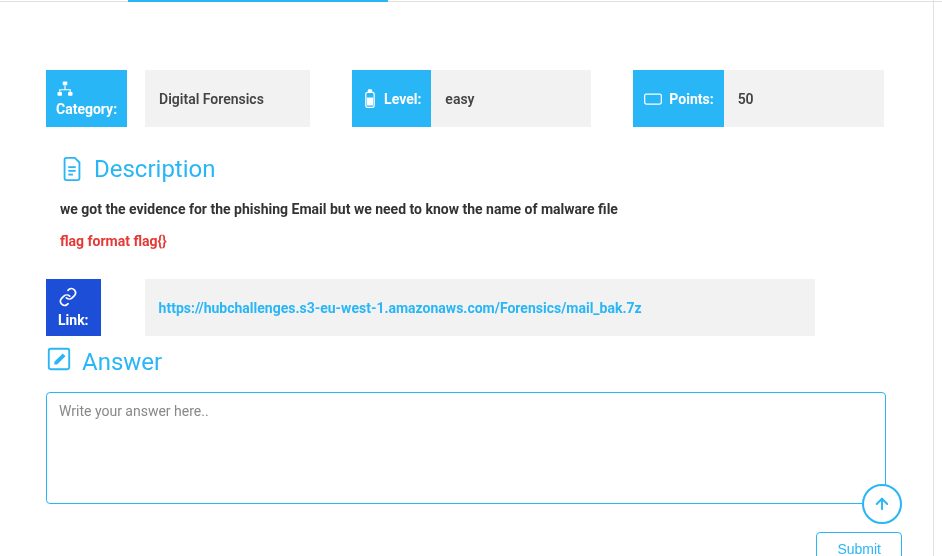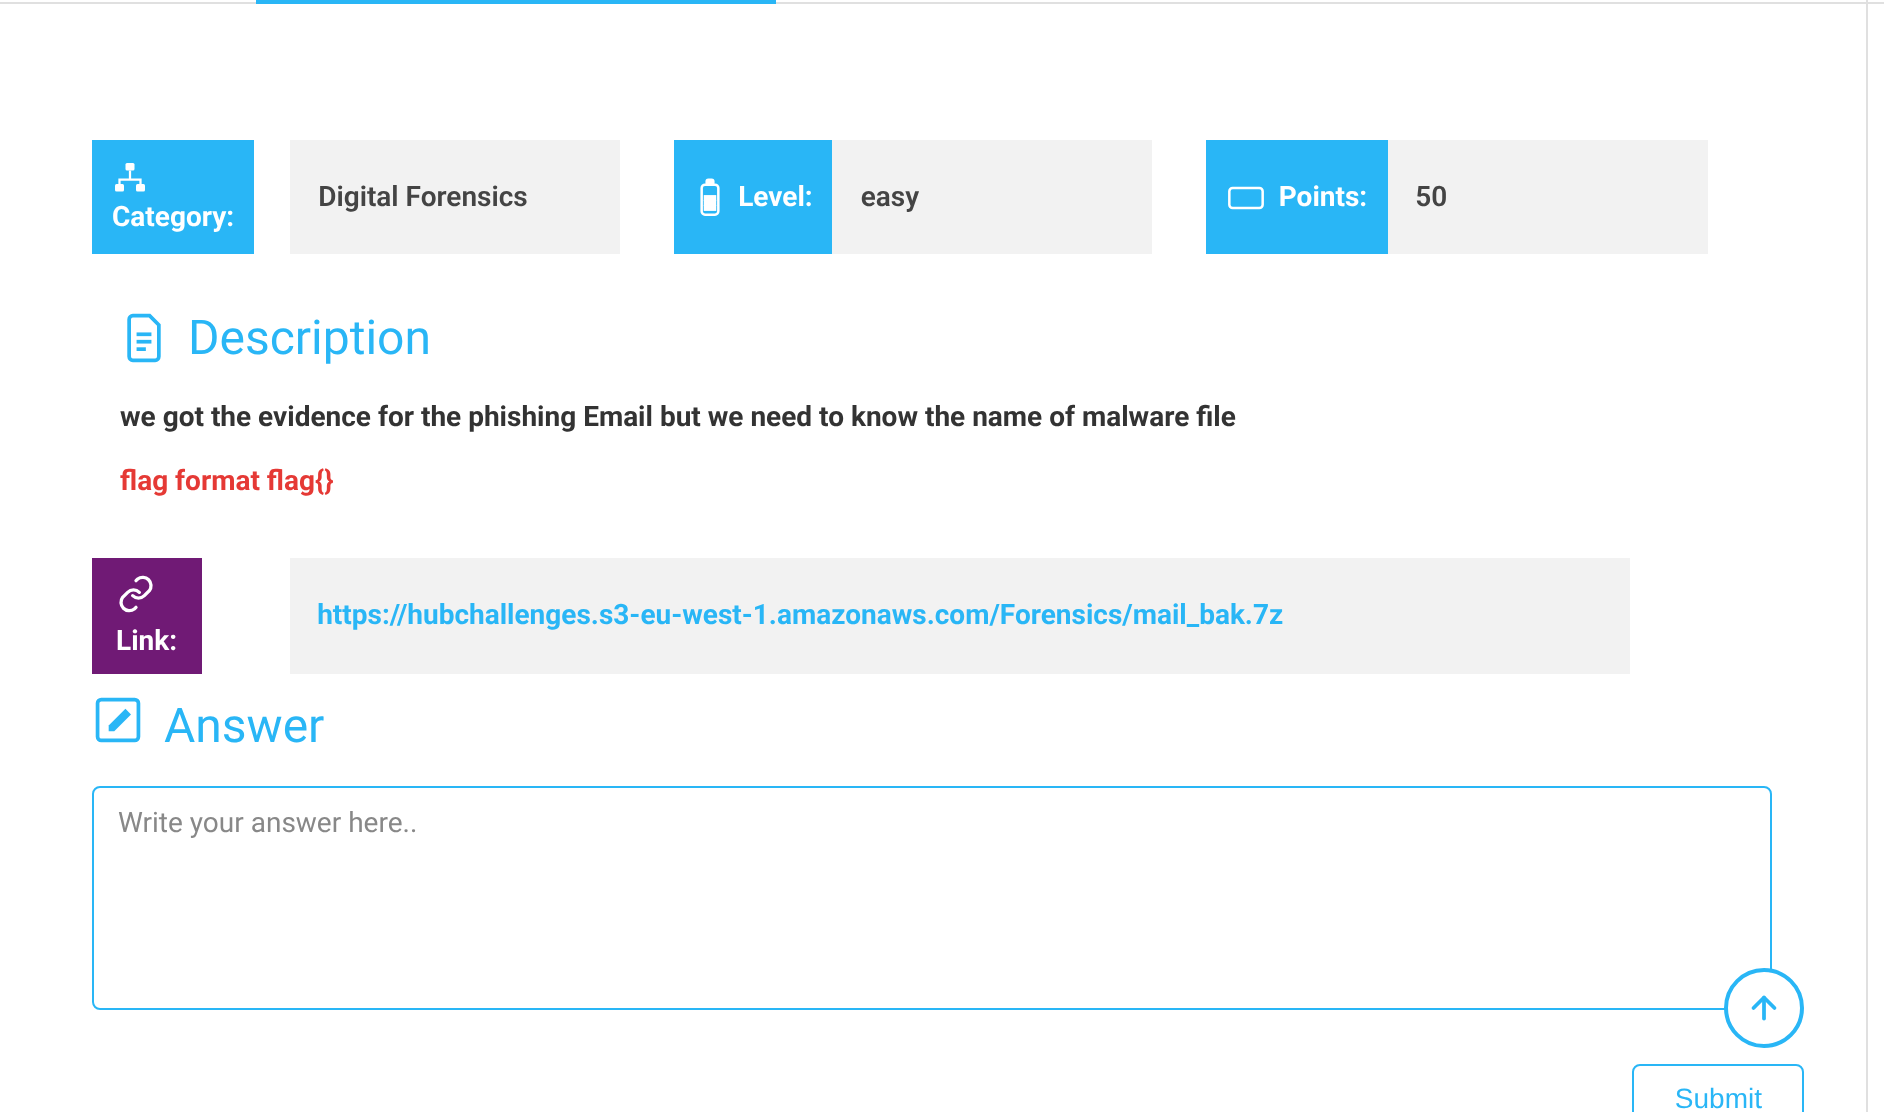--- a/index.html
+++ b/index.html
@@ -56,21 +56,21 @@
     background: #4caf50;
     border-radius: 50%;
     align-items: center;
     justify-content: center;
     margin-left: 2px;
   }
   .check-badge svg { width: 16px; height: 16px; }
   
   .meta-row {
     display: flex;
-    gap: 27px;
+    gap: 42px;
     margin-top: 30px;
     margin-left: 18px;
   }
   .meta-block {
     display: flex;
     align-items: stretch;
   }
   .meta-label {
     background: #29b6f6;
     color: #fff;
@@ -129,21 +129,21 @@
     color: #e53935;
   }
   
   .link-block {
     display: flex;
     align-items: stretch;
     margin-top: 30px;
     margin-left: 18px;
   }
   .link-label {
-    background: #701a75;
+    background: #1d4ed8;
     color: #fff;
     font-weight: 700;
     font-size: 14px;
     padding: 8px 12px;
     display: flex;
     flex-direction: column;
     justify-content: center;
     gap: 2px;
   }
   .link-value {

